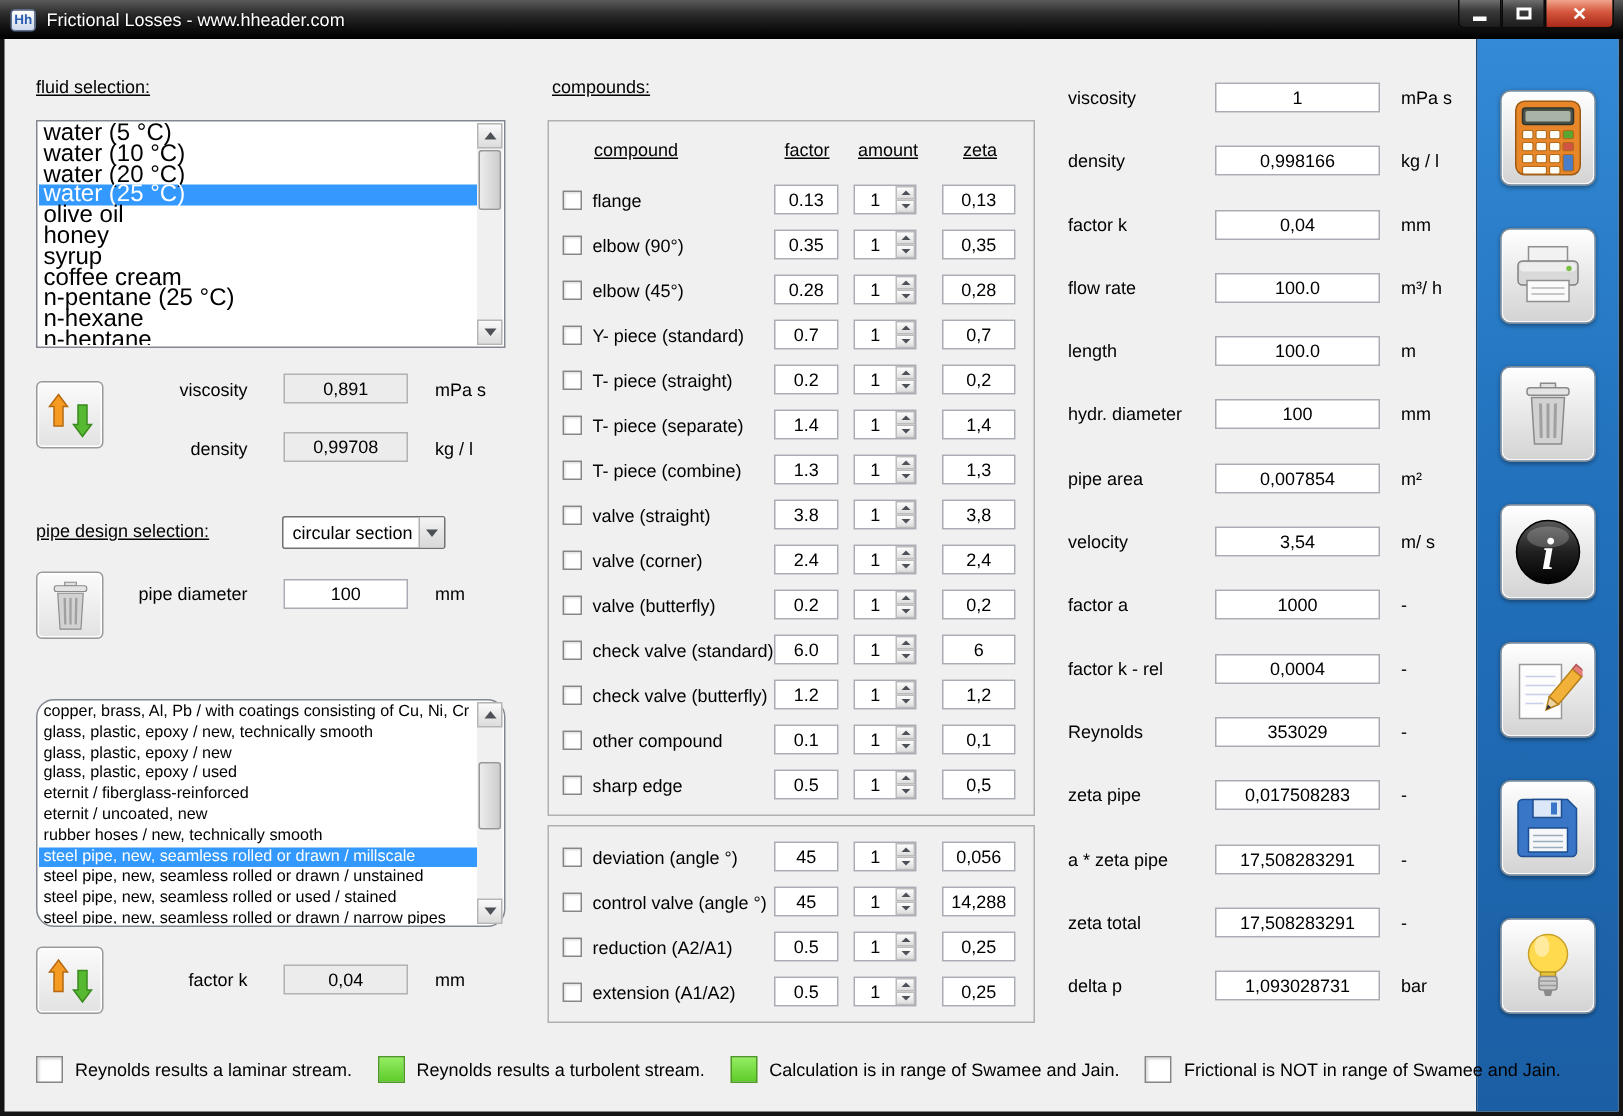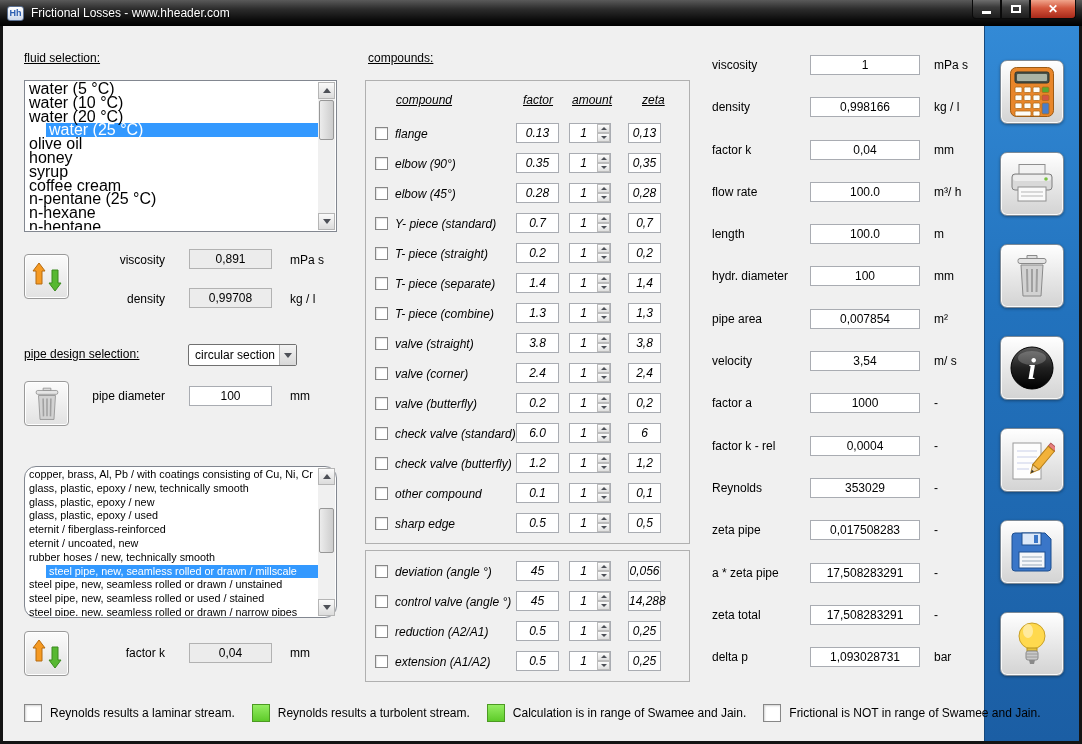--- a/index.html
+++ b/index.html
@@ -28,21 +28,21 @@
   .content { position:absolute; top:26px; left:3px; right:3px; bottom:3px; background:#f0f0f0; }
 
   .label { font-size:12px; color:#000; white-space:nowrap; }
   .underline { text-decoration:underline; }
 
   
   .listbox { background:#fff; border:1px solid #828790; }
   .list-items { position:absolute; top:1px; left:1px; right:18px; bottom:1px; overflow:hidden; }
   .list-item { height:13.8px; line-height:13.8px; font-size:16px; padding-left:3px; white-space:nowrap; color:#000; }
   .listbox.materials .list-item { font-size:10.8px; }
-  .list-item.selected { background:#3399ff; color:#fff;margin-left:20px; }
+  .list-item.selected { background:#3399ff; color:#fff; }
 
   
   .vscroll { position:absolute; top:1px; right:1px; bottom:1px; width:17px; background:#f0f0f0; }
   .sb-btn { position:absolute; left:0; width:17px; height:17px;
     background:linear-gradient(#fafafa,#dcdcdc); border:1px solid #b5b5b5;
     display:flex; align-items:center; justify-content:center; }
   .sb-up { top:0; } .sb-down { bottom:0; }
   .sb-thumb { position:absolute; left:1px; width:15px; background:linear-gradient(90deg,#ececec,#cdcdcd);
     border:1px solid #979797; border-radius:2px; }
 
@@ -64,30 +64,30 @@
     background:linear-gradient(#fbfbfb,#e2e2e2); box-shadow:inset 0 0 0 1px #fff;
     display:flex; align-items:center; justify-content:center; }
 
   
   .combo { display:flex; align-items:stretch; background:#fff; border:1px solid #707070; border-radius:2px; }
   .combo-text { flex:1; font-size:12px; line-height:20px; padding-left:6px; white-space:nowrap; }
   .combo-btn { width:17px; display:flex; align-items:center; justify-content:center;
     background:linear-gradient(#f4f4f4,#d8d8d8); border-left:1px solid #b0b0b0; }
 
   
-  .panel { border:1px solid #b0b0b0;font-style:italic; }
+  .panel { border:1px solid #b0b0b0; }
   .col-h { font-size:12px; text-decoration:underline; white-space:nowrap; }
   .compound-row { position:relative; height:30px; }
   .checkbox { display:inline-block; width:13px; height:13px; background:#fff; border:1px solid #878787;
     box-shadow:inset 1px 1px 1px rgba(0,0,0,.12); }
   .compound-row .checkbox { position:absolute; left:9px; top:8px; }
   .compound-row .c-label { position:absolute; left:29px; top:8px; font-size:12px; white-space:nowrap; }
   .compound-row .f-factor { position:absolute; left:150px; top:4px; width:43px; }
   .compound-row .spinner  { position:absolute; left:203px; top:4px; }
-  .compound-row .f-zeta   { position:absolute; left:262px; top:4px; width:33px; }
+  .compound-row .f-zeta   { position:absolute; left:262px; top:4px; width:49px; }
   .spinner { display:flex; width:42px; height:20px; border:1px solid #a9acb2; background:#fff; }
   .spin-val { flex:1; text-align:center; font-size:12px; line-height:18px; }
   .spin-btns { width:13px; display:flex; flex-direction:column; }
   .spin-b { flex:1; background:linear-gradient(#fdfdfd,#dedede); border:1px solid #bcbcbc;
     display:flex; align-items:center; justify-content:center; }
 
   
   .result-row { position:relative; height:22px; margin-bottom:20.3px; }
   .r-label { position:absolute; left:0; top:3px; font-size:12px; white-space:nowrap; }
   .r-value { position:absolute; left:98px; top:0; width:110px; }

